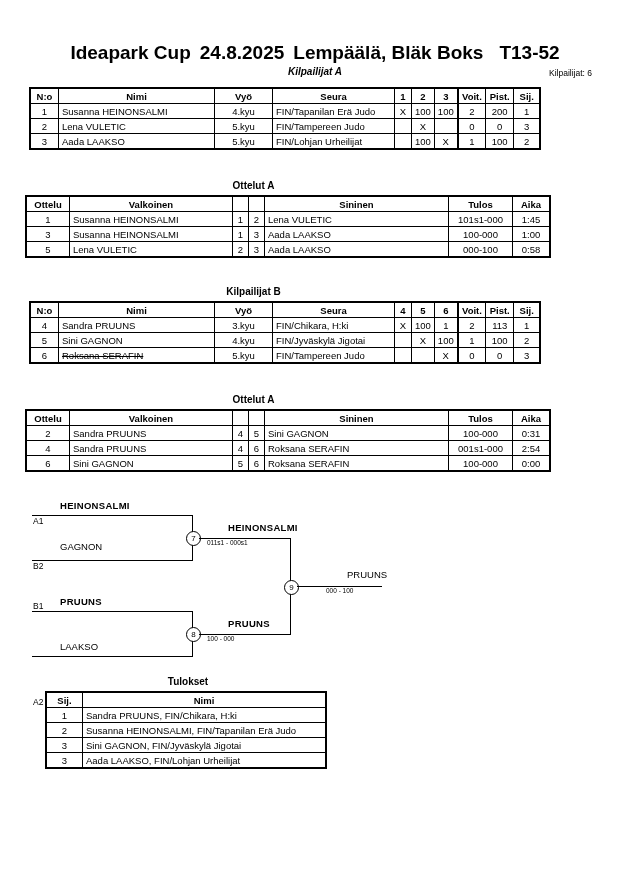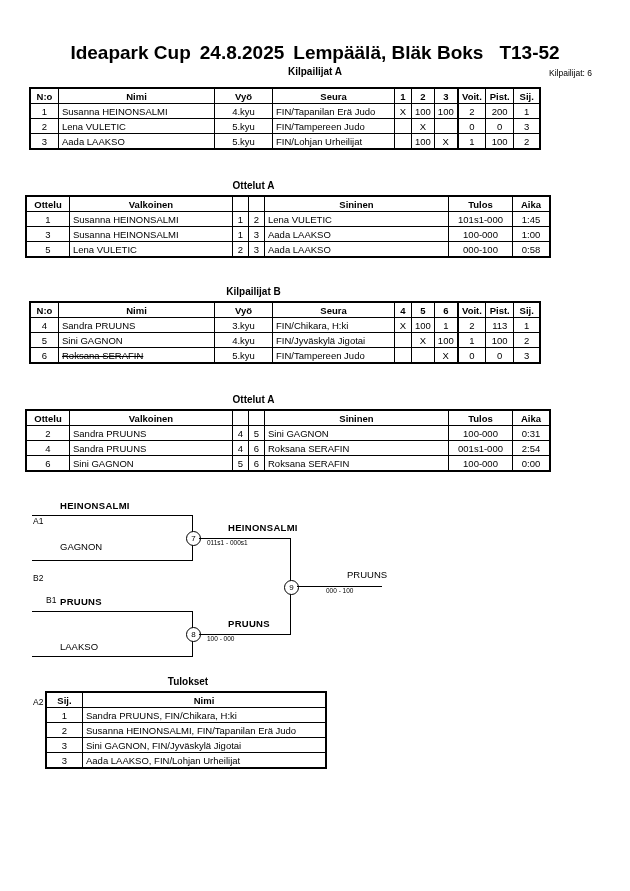--- a/index.html
+++ b/index.html
@@ -112,21 +112,21 @@
 </head>
 <body>
 
 <div class="page">
 
   <div class="title-row">
     <span class="title">
       <span>Ideapark Cup</span><span class="gap"></span><span>24.8.2025</span><span class="gap"></span><span>Lempäälä, Bläk Boks</span><span class="cat">T13-52</span>
     </span>
   </div>
-  <div class="sub-center" style="top:66px;">Kilpailijat A</div>
+  <div class="sub-center" style="top:66px;font-style:italic;">Kilpailijat A</div>
   <div class="kilp-count">Kilpailijat: 6</div>
 
   <table class="grid tbl-komp" id="tbl-pool-a" style="top:88px;">
     <thead>
       <tr>
         <th style="width:28px;">N:o</th>
         <th style="width:156px;">Nimi</th>
         <th style="width:58px;">Vyö</th>
         <th style="width:122px;">Seura</th>
         <th style="width:17px;">1</th>
@@ -322,31 +322,31 @@
   </table>
 
   <div class="bracket">
 
     <div class="bkt-name bold" style="left:38px;top:5px;">HEINONSALMI</div>
     <div class="bkt-line bkt-h" style="left:32px;top:20px;width:160px;"></div>
     <div class="bkt-seed" style="left:33px;top:21px;">A1</div>
 
     <div class="bkt-name" style="left:38px;top:46px;">GAGNON</div>
     <div class="bkt-line bkt-h" style="left:32px;top:65px;width:160px;"></div>
-    <div class="bkt-seed" style="left:33px;top:78px;">B2</div>
+    <div class="bkt-seed" style="left:33px;top:66px;">B2</div>
 
     <div class="bkt-line bkt-v" style="left:192px;top:20px;height:46px;"></div>
     <div class="bkt-node" style="left:186px;top:36px;">7</div>
     <div class="bkt-name bold" style="left:206px;top:27px;">HEINONSALMI</div>
     <div class="bkt-line bkt-h" style="left:199px;top:43px;width:91px;"></div>
     <div class="bkt-score" style="left:207px;top:44px;">011s1 - 000s1</div>
 
     <div class="bkt-name bold" style="left:38px;top:101px;">PRUUNS</div>
     <div class="bkt-line bkt-h" style="left:32px;top:116px;width:160px;"></div>
-    <div class="bkt-seed" style="left:33px;top:100px;margin-left:13px;">B1</div>
+    <div class="bkt-seed" style="left:33px;top:106px;">B1</div>
 
     <div class="bkt-name" style="left:38px;top:146px;">LAAKSO</div>
     <div class="bkt-line bkt-h" style="left:32px;top:161px;width:160px;"></div>
     <div class="bkt-seed" style="left:33px;top:162px;margin-top:40px;">A2</div>
 
     <div class="bkt-line bkt-v" style="left:192px;top:116px;height:46px;"></div>
     <div class="bkt-node" style="left:186px;top:132px;">8</div>
     <div class="bkt-name bold" style="left:206px;top:123px;">PRUUNS</div>
     <div class="bkt-line bkt-h" style="left:199px;top:139px;width:91px;"></div>
     <div class="bkt-score" style="left:207px;top:140px;">100 - 000</div>

